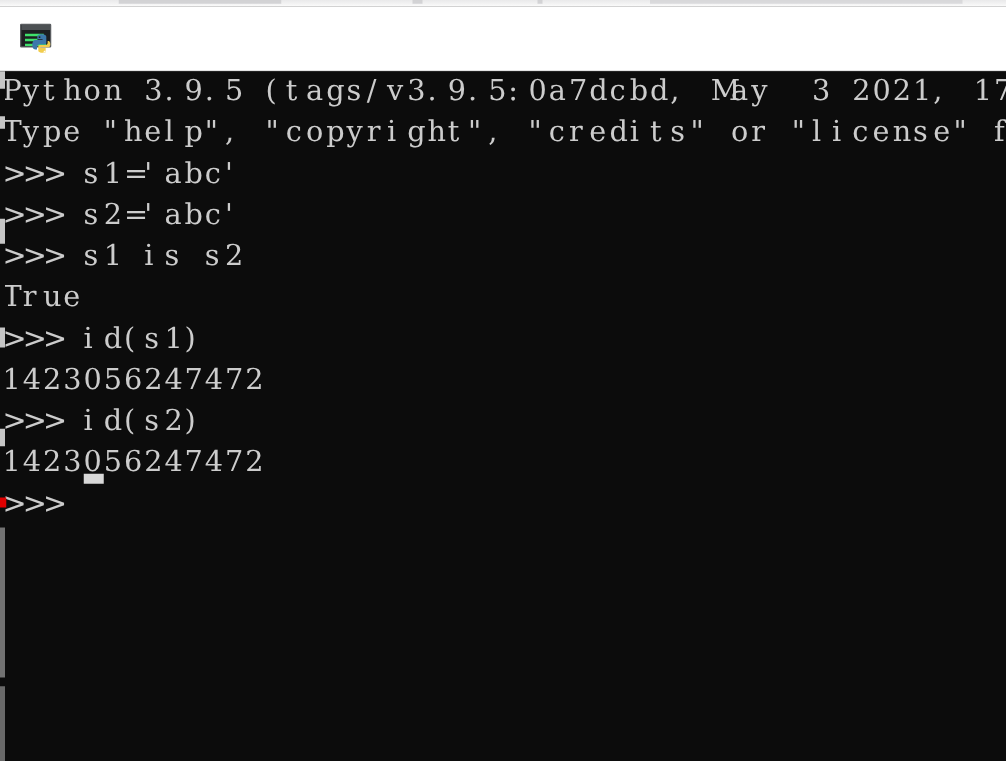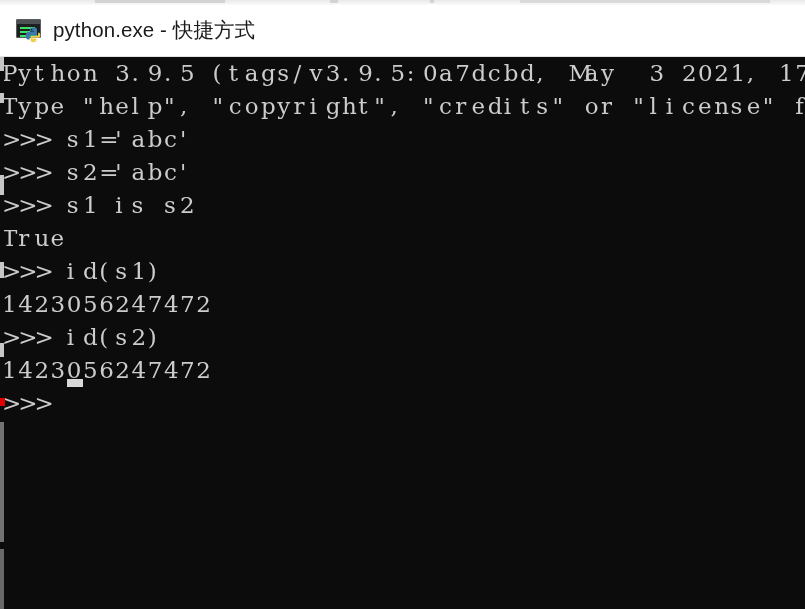--- a/index.html
+++ b/index.html
@@ -195,21 +195,20 @@
         <div class="ln l1"></div>
         <div class="ln l2"></div>
         <div class="ln l3"></div>
       </div>
       <svg class="ic-pylogo" viewBox="0 0 32 32">
         <path d="M15.9 2.2c-2.2 0-4 .3-5.3.9-1.3.6-2 1.6-2 3v3.6h7.5v1H5.7c-1.5 0-2.8.9-3.4 2.3-.7 1.6-.8 2.6-.8 4.4s.1 2.9.8 4.4c.6 1.4 1.9 2.3 3.4 2.3h2.5v-3.9c0-1.7 1.5-3.2 3.2-3.2h7.4c1.4 0 2.6-1.2 2.6-2.6V6.1c0-1.4-1.2-2.5-2.6-2.8-.9-.2-1.9-.3-2.9-.3zM11.8 5.1c.8 0 1.4.6 1.4 1.4s-.6 1.4-1.4 1.4-1.4-.6-1.4-1.4.6-1.4 1.4-1.4z" fill="#3c78aa"></path>
         <path d="M23.3 10.7v3.8c0 1.8-1.5 3.3-3.3 3.3h-7.4c-1.4 0-2.6 1.2-2.6 2.6v5.3c0 1.4 1.2 2.2 2.6 2.6 1.7.5 3.3.6 5.3 0 1.3-.4 2.6-1.1 2.6-2.6v-3.6h-7.4v-1h11.1c1.5 0 2.1-1 2.6-2.3.5-1.4.5-2.8 0-4.4-.4-1.4-1.1-2.3-2.6-2.3h-.9zm-4.2 15.1c.8 0 1.4.6 1.4 1.4s-.6 1.4-1.4 1.4-1.4-.6-1.4-1.4.6-1.4 1.4-1.4z" fill="#f2cd4d"></path>
       </svg>
     </div>
 
-    <div id="title-text">python.exe - 快捷方式</div>
   </div>
 
   <div id="terminal">
     <pre id="terminal-output" style="font-size: 23px; line-height: 33px; color: rgb(204, 204, 204);"><span class="tline"><span class="ch" style="width: 16.2px;">P</span><span class="ch" style="width: 16.2px;">y</span><span class="ch" style="width: 16.2px;">t</span><span class="ch" style="width: 16.2px;">h</span><span class="ch" style="width: 16.2px;">o</span><span class="ch" style="width: 16.2px;">n</span><span class="ch" style="width: 16.2px;">&nbsp;</span><span class="ch" style="width: 16.2px;">3</span><span class="ch" style="width: 16.2px;">.</span><span class="ch" style="width: 16.2px;">9</span><span class="ch" style="width: 16.2px;">.</span><span class="ch" style="width: 16.2px;">5</span><span class="ch" style="width: 16.2px;">&nbsp;</span><span class="ch" style="width: 16.2px;">(</span><span class="ch" style="width: 16.2px;">t</span><span class="ch" style="width: 16.2px;">a</span><span class="ch" style="width: 16.2px;">g</span><span class="ch" style="width: 16.2px;">s</span><span class="ch" style="width: 16.2px;">/</span><span class="ch" style="width: 16.2px;">v</span><span class="ch" style="width: 16.2px;">3</span><span class="ch" style="width: 16.2px;">.</span><span class="ch" style="width: 16.2px;">9</span><span class="ch" style="width: 16.2px;">.</span><span class="ch" style="width: 16.2px;">5</span><span class="ch" style="width: 16.2px;">:</span><span class="ch" style="width: 16.2px;">0</span><span class="ch" style="width: 16.2px;">a</span><span class="ch" style="width: 16.2px;">7</span><span class="ch" style="width: 16.2px;">d</span><span class="ch" style="width: 16.2px;">c</span><span class="ch" style="width: 16.2px;">b</span><span class="ch" style="width: 16.2px;">d</span><span class="ch" style="width: 16.2px;">,</span><span class="ch" style="width: 16.2px;">&nbsp;</span><span class="ch" style="width: 16.2px;">M</span><span class="ch" style="width: 16.2px;">a</span><span class="ch" style="width: 16.2px;">y</span><span class="ch" style="width: 16.2px;">&nbsp;</span><span class="ch" style="width: 16.2px;">&nbsp;</span><span class="ch" style="width: 16.2px;">3</span><span class="ch" style="width: 16.2px;">&nbsp;</span><span class="ch" style="width: 16.2px;">2</span><span class="ch" style="width: 16.2px;">0</span><span class="ch" style="width: 16.2px;">2</span><span class="ch" style="width: 16.2px;">1</span><span class="ch" style="width: 16.2px;">,</span><span class="ch" style="width: 16.2px;">&nbsp;</span><span class="ch" style="width: 16.2px;">1</span><span class="ch" style="width: 16.2px;">7</span></span><span class="tline"><span class="ch" style="width: 16.2px;">T</span><span class="ch" style="width: 16.2px;">y</span><span class="ch" style="width: 16.2px;">p</span><span class="ch" style="width: 16.2px;">e</span><span class="ch" style="width: 16.2px;">&nbsp;</span><span class="ch" style="width: 16.2px;">"</span><span class="ch" style="width: 16.2px;">h</span><span class="ch" style="width: 16.2px;">e</span><span class="ch" style="width: 16.2px;">l</span><span class="ch" style="width: 16.2px;">p</span><span class="ch" style="width: 16.2px;">"</span><span class="ch" style="width: 16.2px;">,</span><span class="ch" style="width: 16.2px;">&nbsp;</span><span class="ch" style="width: 16.2px;">"</span><span class="ch" style="width: 16.2px;">c</span><span class="ch" style="width: 16.2px;">o</span><span class="ch" style="width: 16.2px;">p</span><span class="ch" style="width: 16.2px;">y</span><span class="ch" style="width: 16.2px;">r</span><span class="ch" style="width: 16.2px;">i</span><span class="ch" style="width: 16.2px;">g</span><span class="ch" style="width: 16.2px;">h</span><span class="ch" style="width: 16.2px;">t</span><span class="ch" style="width: 16.2px;">"</span><span class="ch" style="width: 16.2px;">,</span><span class="ch" style="width: 16.2px;">&nbsp;</span><span class="ch" style="width: 16.2px;">"</span><span class="ch" style="width: 16.2px;">c</span><span class="ch" style="width: 16.2px;">r</span><span class="ch" style="width: 16.2px;">e</span><span class="ch" style="width: 16.2px;">d</span><span class="ch" style="width: 16.2px;">i</span><span class="ch" style="width: 16.2px;">t</span><span class="ch" style="width: 16.2px;">s</span><span class="ch" style="width: 16.2px;">"</span><span class="ch" style="width: 16.2px;">&nbsp;</span><span class="ch" style="width: 16.2px;">o</span><span class="ch" style="width: 16.2px;">r</span><span class="ch" style="width: 16.2px;">&nbsp;</span><span class="ch" style="width: 16.2px;">"</span><span class="ch" style="width: 16.2px;">l</span><span class="ch" style="width: 16.2px;">i</span><span class="ch" style="width: 16.2px;">c</span><span class="ch" style="width: 16.2px;">e</span><span class="ch" style="width: 16.2px;">n</span><span class="ch" style="width: 16.2px;">s</span><span class="ch" style="width: 16.2px;">e</span><span class="ch" style="width: 16.2px;">"</span><span class="ch" style="width: 16.2px;">&nbsp;</span><span class="ch" style="width: 16.2px;">f</span></span><span class="tline"><span class="ch" style="width: 16.2px;">&gt;</span><span class="ch" style="width: 16.2px;">&gt;</span><span class="ch" style="width: 16.2px;">&gt;</span><span class="ch" style="width: 16.2px;">&nbsp;</span><span class="ch" style="width: 16.2px;">s</span><span class="ch" style="width: 16.2px;">1</span><span class="ch" style="width: 16.2px;">=</span><span class="ch" style="width: 16.2px;">'</span><span class="ch" style="width: 16.2px;">a</span><span class="ch" style="width: 16.2px;">b</span><span class="ch" style="width: 16.2px;">c</span><span class="ch" style="width: 16.2px;">'</span></span><span class="tline"><span class="ch" style="width: 16.2px;">&gt;</span><span class="ch" style="width: 16.2px;">&gt;</span><span class="ch" style="width: 16.2px;">&gt;</span><span class="ch" style="width: 16.2px;">&nbsp;</span><span class="ch" style="width: 16.2px;">s</span><span class="ch" style="width: 16.2px;">2</span><span class="ch" style="width: 16.2px;">=</span><span class="ch" style="width: 16.2px;">'</span><span class="ch" style="width: 16.2px;">a</span><span class="ch" style="width: 16.2px;">b</span><span class="ch" style="width: 16.2px;">c</span><span class="ch" style="width: 16.2px;">'</span></span><span class="tline"><span class="ch" style="width: 16.2px;">&gt;</span><span class="ch" style="width: 16.2px;">&gt;</span><span class="ch" style="width: 16.2px;">&gt;</span><span class="ch" style="width: 16.2px;">&nbsp;</span><span class="ch" style="width: 16.2px;">s</span><span class="ch" style="width: 16.2px;">1</span><span class="ch" style="width: 16.2px;">&nbsp;</span><span class="ch" style="width: 16.2px;">i</span><span class="ch" style="width: 16.2px;">s</span><span class="ch" style="width: 16.2px;">&nbsp;</span><span class="ch" style="width: 16.2px;">s</span><span class="ch" style="width: 16.2px;">2</span></span><span class="tline"><span class="ch" style="width: 16.2px;">T</span><span class="ch" style="width: 16.2px;">r</span><span class="ch" style="width: 16.2px;">u</span><span class="ch" style="width: 16.2px;">e</span></span><span class="tline"><span class="ch" style="width: 16.2px;">&gt;</span><span class="ch" style="width: 16.2px;">&gt;</span><span class="ch" style="width: 16.2px;">&gt;</span><span class="ch" style="width: 16.2px;">&nbsp;</span><span class="ch" style="width: 16.2px;">i</span><span class="ch" style="width: 16.2px;">d</span><span class="ch" style="width: 16.2px;">(</span><span class="ch" style="width: 16.2px;">s</span><span class="ch" style="width: 16.2px;">1</span><span class="ch" style="width: 16.2px;">)</span></span><span class="tline"><span class="ch" style="width: 16.2px;">1</span><span class="ch" style="width: 16.2px;">4</span><span class="ch" style="width: 16.2px;">2</span><span class="ch" style="width: 16.2px;">3</span><span class="ch" style="width: 16.2px;">0</span><span class="ch" style="width: 16.2px;">5</span><span class="ch" style="width: 16.2px;">6</span><span class="ch" style="width: 16.2px;">2</span><span class="ch" style="width: 16.2px;">4</span><span class="ch" style="width: 16.2px;">7</span><span class="ch" style="width: 16.2px;">4</span><span class="ch" style="width: 16.2px;">7</span><span class="ch" style="width: 16.2px;">2</span></span><span class="tline"><span class="ch" style="width: 16.2px;">&gt;</span><span class="ch" style="width: 16.2px;">&gt;</span><span class="ch" style="width: 16.2px;">&gt;</span><span class="ch" style="width: 16.2px;">&nbsp;</span><span class="ch" style="width: 16.2px;">i</span><span class="ch" style="width: 16.2px;">d</span><span class="ch" style="width: 16.2px;">(</span><span class="ch" style="width: 16.2px;">s</span><span class="ch" style="width: 16.2px;">2</span><span class="ch" style="width: 16.2px;">)</span></span><span class="tline"><span class="ch" style="width: 16.2px;">1</span><span class="ch" style="width: 16.2px;">4</span><span class="ch" style="width: 16.2px;">2</span><span class="ch" style="width: 16.2px;">3</span><span class="ch" style="width: 16.2px;">0</span><span class="ch" style="width: 16.2px;">5</span><span class="ch" style="width: 16.2px;">6</span><span class="ch" style="width: 16.2px;">2</span><span class="ch" style="width: 16.2px;">4</span><span class="ch" style="width: 16.2px;">7</span><span class="ch" style="width: 16.2px;">4</span><span class="ch" style="width: 16.2px;">7</span><span class="ch" style="width: 16.2px;">2</span></span><span class="tline"><span class="ch" style="width: 16.2px;">&gt;</span><span class="ch" style="width: 16.2px;">&gt;</span><span class="ch" style="width: 16.2px;">&gt;</span><span class="ch" style="width: 16.2px;">&nbsp;</span></span></pre>
     <div id="terminal-cursor" style="left: 66.8px; top: 322px; background: rgb(216, 216, 216); width: 16px;"></div>
   </div>
 
   <div id="left-edge-strip">
     <div class="seg" style="top:0px;height:14px;"></div>
     <div class="seg" style="top:36px;height:10px;"></div>

